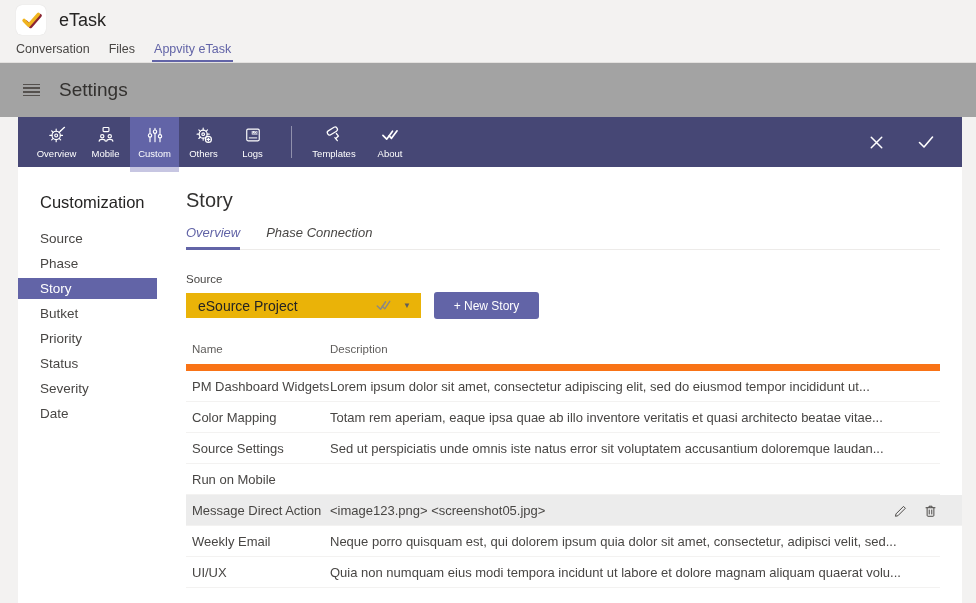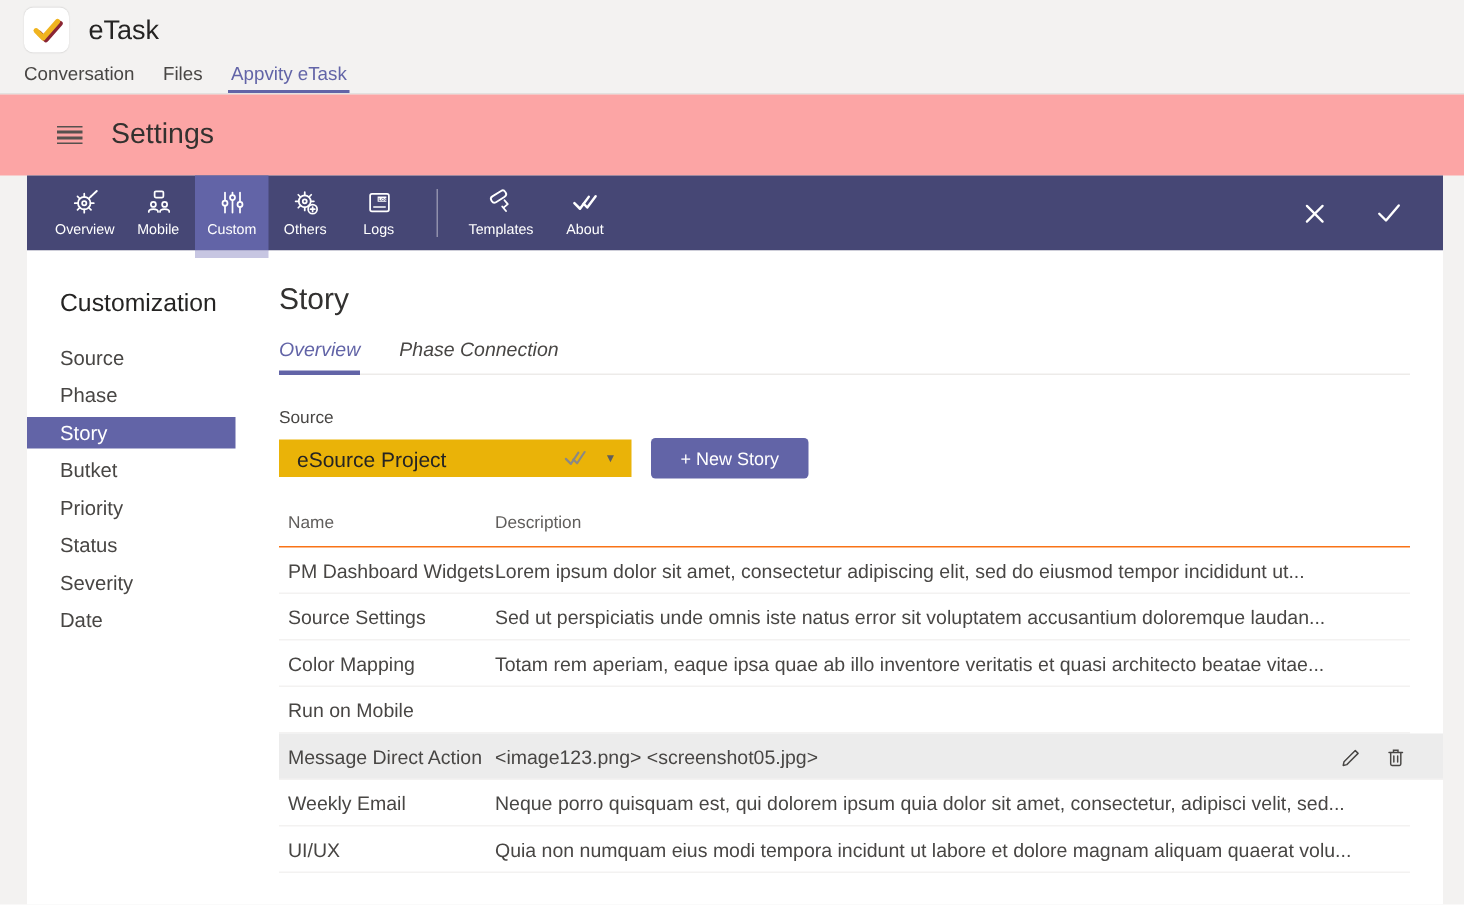--- a/index.html
+++ b/index.html
@@ -12,21 +12,21 @@
           display:flex; align-items:center; justify-content:center; box-shadow:0 0 1px rgba(0,0,0,.15); }
   .app-title { font-size:18px; color:#252423; }
 
   
   .teams-tabs { height:23px; display:flex; align-items:flex-end; gap:15px; padding-left:14px;
                 background:#f3f2f1; border-bottom:1px solid #e3e1df; font-size:12.5px; color:#484644; }
   .teams-tab { padding:0 2px 4px 2px; border-bottom:2px solid transparent; cursor:pointer; }
   .teams-tab.active { color:#6264a7; border-bottom-color:#6264a7; }
 
   
-  .settings-bar { height:54px; display:flex; align-items:center; padding-left:38px; background:#fca5a5; }
+  .settings-bar { height:54px; display:flex; align-items:center; padding-left:23px; background:#a3a3a3; }
   .hamburger { display:flex; flex-direction:column; gap:2px; cursor:pointer; }
   .hamburger i { display:block; width:17px; height:1.7px; background:#55514e; }
   .settings-title { font-size:19px; color:#33312f; margin-left:19px; }
 
   
   .app-body { margin:0 14px 0 18px; height:486px; display:flex; flex-direction:column; }
 
   
   .toolbar { height:50px; background:#464775; display:flex; align-items:stretch; padding-left:14px; color:#fff; flex:none; }
   .tb-item { width:49px; display:flex; flex-direction:column; align-items:center; justify-content:center;
@@ -58,21 +58,21 @@
   .controls { display:flex; align-items:center; gap:13px; margin-top:7px; }
   .dropdown { width:235px; height:25px; background:#eab308; display:flex; align-items:center;
               padding:0 10px 0 12px; font-size:14px; color:#252423; cursor:pointer; }
   .dd-icons { margin-left:auto; display:flex; align-items:center; gap:11px; }
   .caret { font-size:8px; color:#605e5c; }
   .btn-primary { width:105px; height:27px; background:#6264a7; color:#fff; border:none; border-radius:3px;
                  font-size:12px; font-family:inherit; cursor:pointer; }
 
   
   .table { margin-top:20px; }
-  .thead { display:flex; font-size:11.5px; color:#605e5c; padding:4px 0 9px 6px; border-bottom:1px solid #f97316; }
+  .thead { display:flex; font-size:11.5px; color:#605e5c; padding:4px 0 9px 6px; border-bottom:7px solid #f97316; }
   .col-name { width:138px; flex:none; }
   .col-desc { flex:1; min-width:0; }
   .trow { display:flex; align-items:center; height:31px; padding-left:6px; font-size:13px; color:#484644;
           border-bottom:1px solid #f3f2f1; }
   .trow .col-desc { white-space:nowrap; overflow:hidden; }
   .trow.highlight { background:#ececec; margin-right:-22px; padding-right:24px; }
   .row-actions { margin-left:auto; display:flex; align-items:center; gap:15px; }
   .row-actions span { cursor:pointer; display:flex; }
 
   svg { display:block; }
@@ -237,26 +237,26 @@
         <div class="thead">
           <div class="col-name">Name</div>
           <div class="col-desc">Description</div>
         </div>
 
         <div class="trow">
           <div class="col-name">PM Dashboard Widgets</div>
           <div class="col-desc">Lorem ipsum dolor sit amet, consectetur adipiscing elit, sed do eiusmod tempor incididunt ut...</div>
         </div>
         <div class="trow">
+          <div class="col-name">Color Mapping</div>
+          <div class="col-desc">Totam rem aperiam, eaque ipsa quae ab illo inventore veritatis et quasi architecto beatae vitae...</div>
+        </div>
+        <div class="trow">
           <div class="col-name">Source Settings</div>
           <div class="col-desc">Sed ut perspiciatis unde omnis iste natus error sit voluptatem accusantium doloremque laudan...</div>
-        </div>
-        <div class="trow">
-          <div class="col-name">Color Mapping</div>
-          <div class="col-desc">Totam rem aperiam, eaque ipsa quae ab illo inventore veritatis et quasi architecto beatae vitae...</div>
         </div>
         <div class="trow">
           <div class="col-name">Run on Mobile</div>
         </div>
 
         <div class="trow highlight">
           <div class="col-name">Message Direct Action</div>
           <div class="col-desc" style="flex:0 1 auto;">&lt;image123.png&gt; &lt;screenshot05.jpg&gt;</div>
           <div class="row-actions">
             <span>

